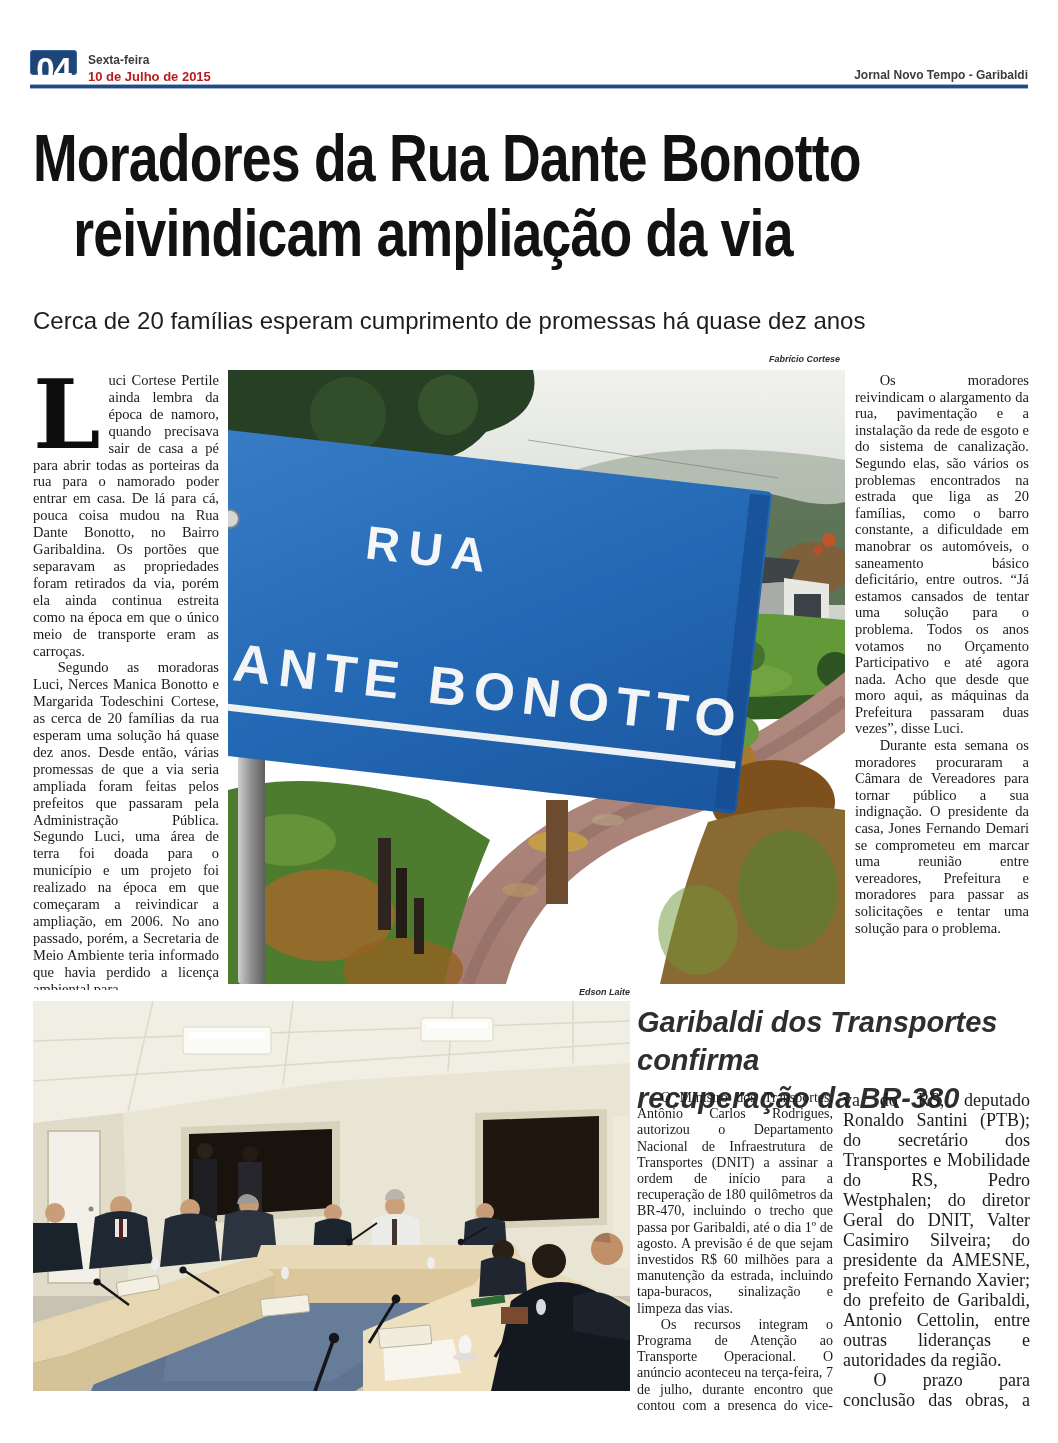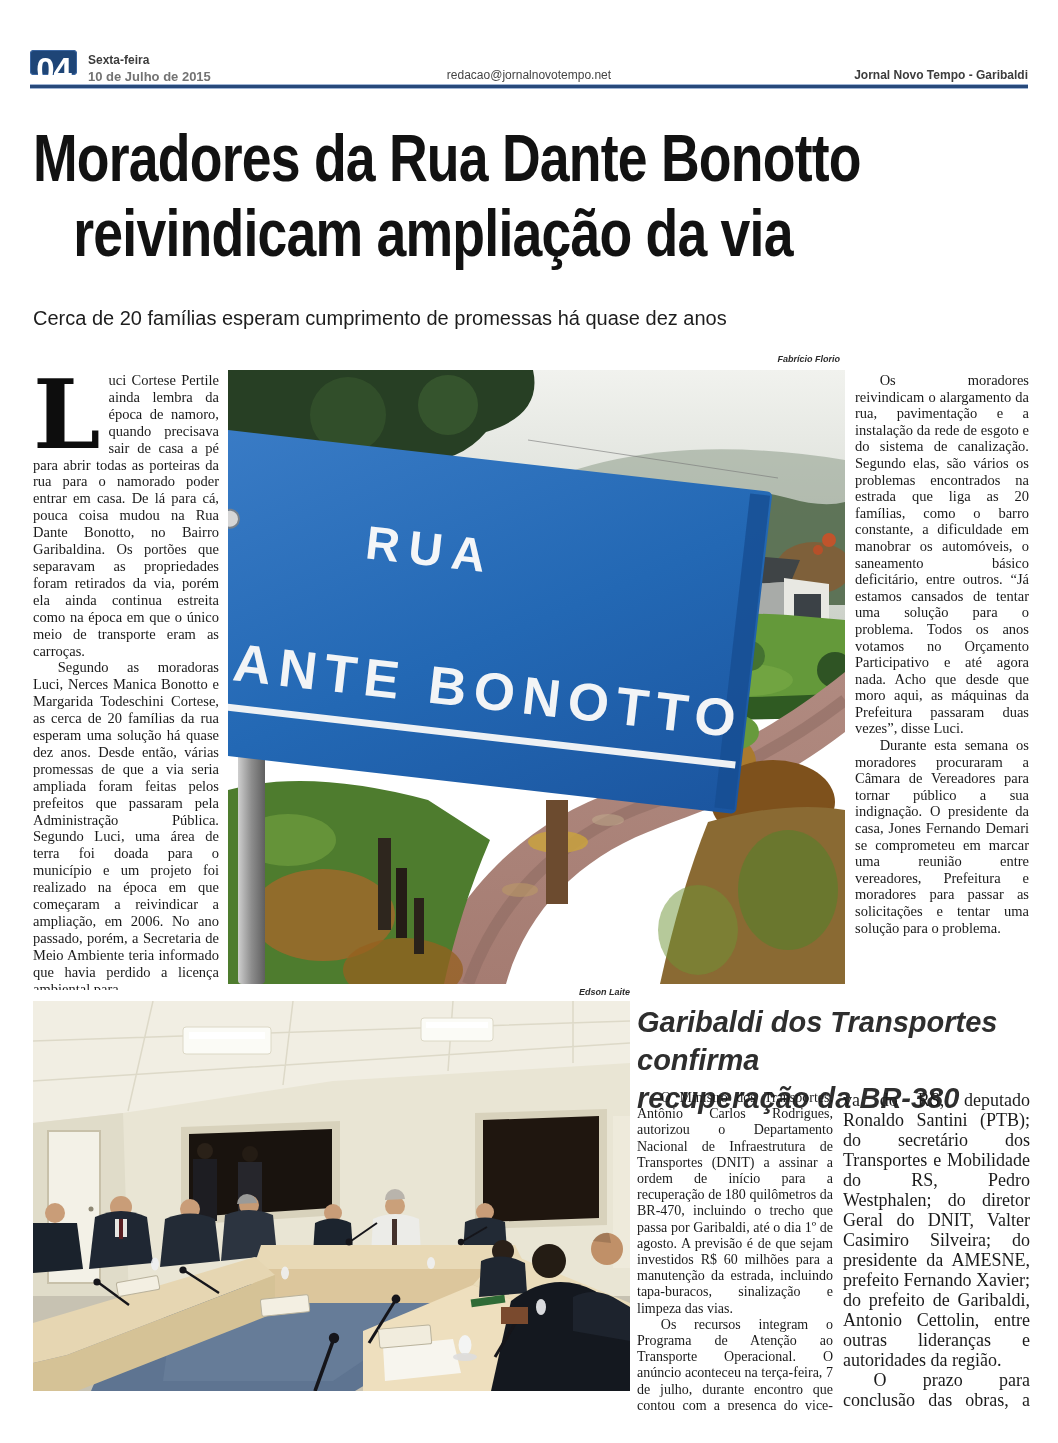--- a/index.html
+++ b/index.html
@@ -7,32 +7,32 @@
         font-family:"Liberation Serif", serif;color:#1a1a1a;}
   
   .hdr-rule{position:absolute;left:30px;top:84px;width:998px;height:5px;
             background:linear-gradient(#9fb4d4 0 1px,#27497b 1px 4px,#9fb4d4 4px 5px);}
   .page-num-box{position:absolute;left:30px;top:50px;width:47px;height:25px;background:#1e4577;
             border-radius:4px;color:#fff;font-family:"Liberation Sans",sans-serif;font-weight:bold;
             font-size:33px;line-height:40px;text-align:center;letter-spacing:-1px;box-shadow:inset 0 0 0 1px #3a65a0;}
   .hdr-day{position:absolute;left:88px;top:53px;font-family:"Liberation Sans",sans-serif;
             font-size:12px;color:#3c3c3c;font-weight:bold;}
   .hdr-date{position:absolute;left:88px;top:69px;font-family:"Liberation Sans",sans-serif;
-            font-size:13px;color:#737373;font-weight:bold;}
+            font-size:13px;color:#b91c1c;font-weight:bold;}
   .hdr-email{position:absolute;left:0;top:68px;width:1058px;text-align:center;
             font-family:"Liberation Sans",sans-serif;font-size:12px;color:#444;}
   .hdr-masthead{position:absolute;right:30px;top:68px;font-family:"Liberation Sans",sans-serif;
             font-size:12px;color:#3c3c3c;font-weight:bold;}
   
   .headline{position:absolute;left:33px;top:120px;width:1000px;font-family:"Liberation Sans",sans-serif;
             font-weight:bold;color:#121212;text-align:center;}
   .headline .hl-line{transform:scaleX(0.80);transform-origin:0 50%;white-space:nowrap;
             font-size:67px;line-height:75px;letter-spacing:-1px;}
   .subheadline{position:absolute;left:33px;top:307px;font-family:"Liberation Sans",sans-serif;
-            font-size:20px;color:#1d1d1d;}
+            font-size:24px;color:#1d1d1d;}
   
   .col{position:absolute;text-align:justify;font-size:14.5px;line-height:16.9px;overflow:hidden;
        hyphens:auto;-webkit-hyphens:auto;}
   .col p{margin:0;}
   .col p.indent{text-indent:1.7em;}
   .col-left{left:33px;top:372px;width:186px;height:618px;}
   .col-right{left:855px;top:372px;width:174px;height:622px;line-height:16.6px;}
   .dropcap{float:left;font-family:"DejaVu Serif",serif;font-weight:bold;font-size:96px;
            line-height:78px;margin:4px 8px 0 0;color:#0d0d0d;}
   .credit{position:absolute;font-family:"Liberation Sans",sans-serif;font-style:italic;
@@ -49,36 +49,35 @@
   .col-b{left:843px;top:1090px;width:187px;height:320px;font-size:18px;line-height:20px;}
 </style>
 </head>
 <body>
 
 <div id="page">
 
   <div class="page-num-box">04</div>
   <div class="hdr-day">Sexta-feira</div>
   <div class="hdr-date">10 de Julho de 2015</div>
-  <div class="hdr-email">redacao@jornalnovotempo.net</div>
   <div class="hdr-masthead">Jornal Novo Tempo - Garibaldi</div>
   <div class="hdr-rule"></div>
 
   <h1 class="headline" style="margin:0;">
     <div class="hl-line">Moradores da Rua Dante Bonotto</div>
     <div class="hl-line">reivindicam ampliação da via</div>
   </h1>
   <div class="subheadline">Cerca de 20 famílias esperam cumprimento de promessas há quase dez anos</div>
 
   <div class="col col-left">
     <p><span class="dropcap">L</span><span>uci Cortese Pertile ainda lembra da época de namoro, quando precisava sair de casa a pé para abrir todas as porteiras da rua para o namorado poder entrar em casa. De lá para cá, pouca coisa mudou na Rua Dante Bonotto, no Bairro Garibaldina. Os portões que separavam as propriedades foram retirados da via, porém ela ainda continua estreita como na época em que o único meio de transporte eram as carroças.</span></p>
     <p class="indent">Segundo as moradoras Luci, Nerces Manica Bonotto e Margarida Todeschini Cortese, as cerca de 20 famílias da rua esperam uma solução há quase dez anos. Desde então, várias promessas de que a via seria ampliada foram feitas pelos prefeitos que passaram pela Administração Pública. Segundo Luci, uma área de terra foi doada para o município e um projeto foi realizado na época em que começaram a reivindicar a ampliação, em 2006. No ano passado, porém, a Secretaria de Meio Ambiente teria informado que havia perdido a licença ambiental para</p>
   </div>
 
-  <div class="credit credit-1">Fabrício Florio</div>
+  <div class="credit credit-1">Fabrício Cortese</div>
 
   <svg class="photo photo-main" viewBox="0 0 617 614" xmlns="http://www.w3.org/2000/svg">
     <defs>
       <linearGradient id="skyG" x1="0" y1="0" x2="0" y2="1">
         <stop offset="0" stop-color="#f1f2ee"></stop>
           <stop offset="1" stop-color="#cdd2ca"></stop>
       </linearGradient>
       <linearGradient id="signG" x1="0" y1="0" x2="1" y2="1">
         <stop offset="0" stop-color="#3a7cc6"></stop>
           <stop offset="0.55" stop-color="#2368b4"></stop>

